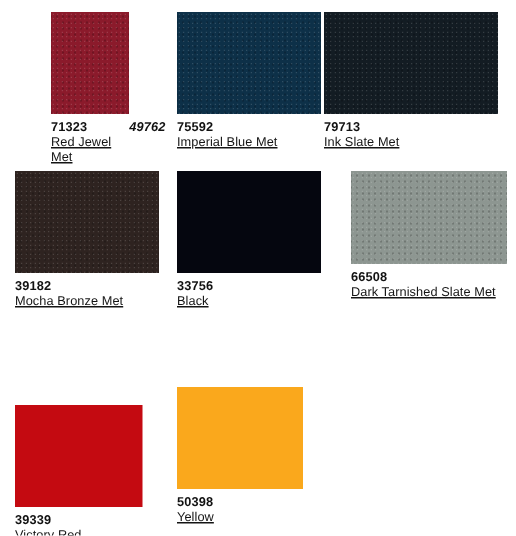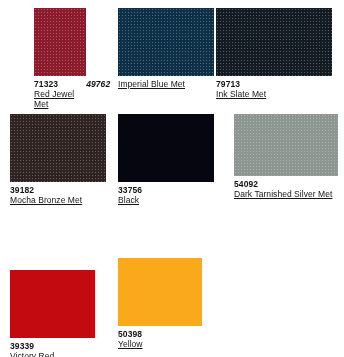--- a/index.html
+++ b/index.html
@@ -80,20 +80,23 @@
         <span>71323</span>
         <span class="code-alt">49762</span>
       </div>
       <div class="color-name">Red Jewel Met</div>
     </div>
   </div>
 
   <div class="swatch-cell" style="left:118px; top:8px; width:96px;">
     <div class="chip chip-metallic" style="height:68px; background:#0d3048;"></div>
     <div class="caption">
+      <div class="code-row">
+        <span>75592</span>
+      </div>
       <div class="color-name">Imperial Blue Met</div>
     </div>
   </div>
 
   <div class="swatch-cell" style="left:216px; top:8px; width:116px;">
     <div class="chip chip-metallic" style="height:68px; background:#131c23;"></div>
     <div class="caption">
       <div class="code-row">
         <span>79713</span>
       </div>
@@ -118,23 +121,23 @@
         <span>33756</span>
       </div>
       <div class="color-name">Black</div>
     </div>
   </div>
 
   <div class="swatch-cell" style="left:234px; top:114px; width:104px;">
     <div class="chip chip-metallic" style="height:62px; background:#8d9691;"></div>
     <div class="caption">
       <div class="code-row">
-        <span>54092</span>
+        <span>66508</span>
       </div>
-      <div class="color-name">Dark Tarnished Silver Met</div>
+      <div class="color-name">Dark Tarnished Slate Met</div>
     </div>
   </div>
 
   <div class="swatch-cell" style="left:10px; top:270px; width:85px;">
     <div class="chip" style="height:68px; background:#c40a11;"></div>
     <div class="caption">
       <div class="code-row">
         <span>39339</span>
       </div>
       <div class="color-name">Victory Red</div>

